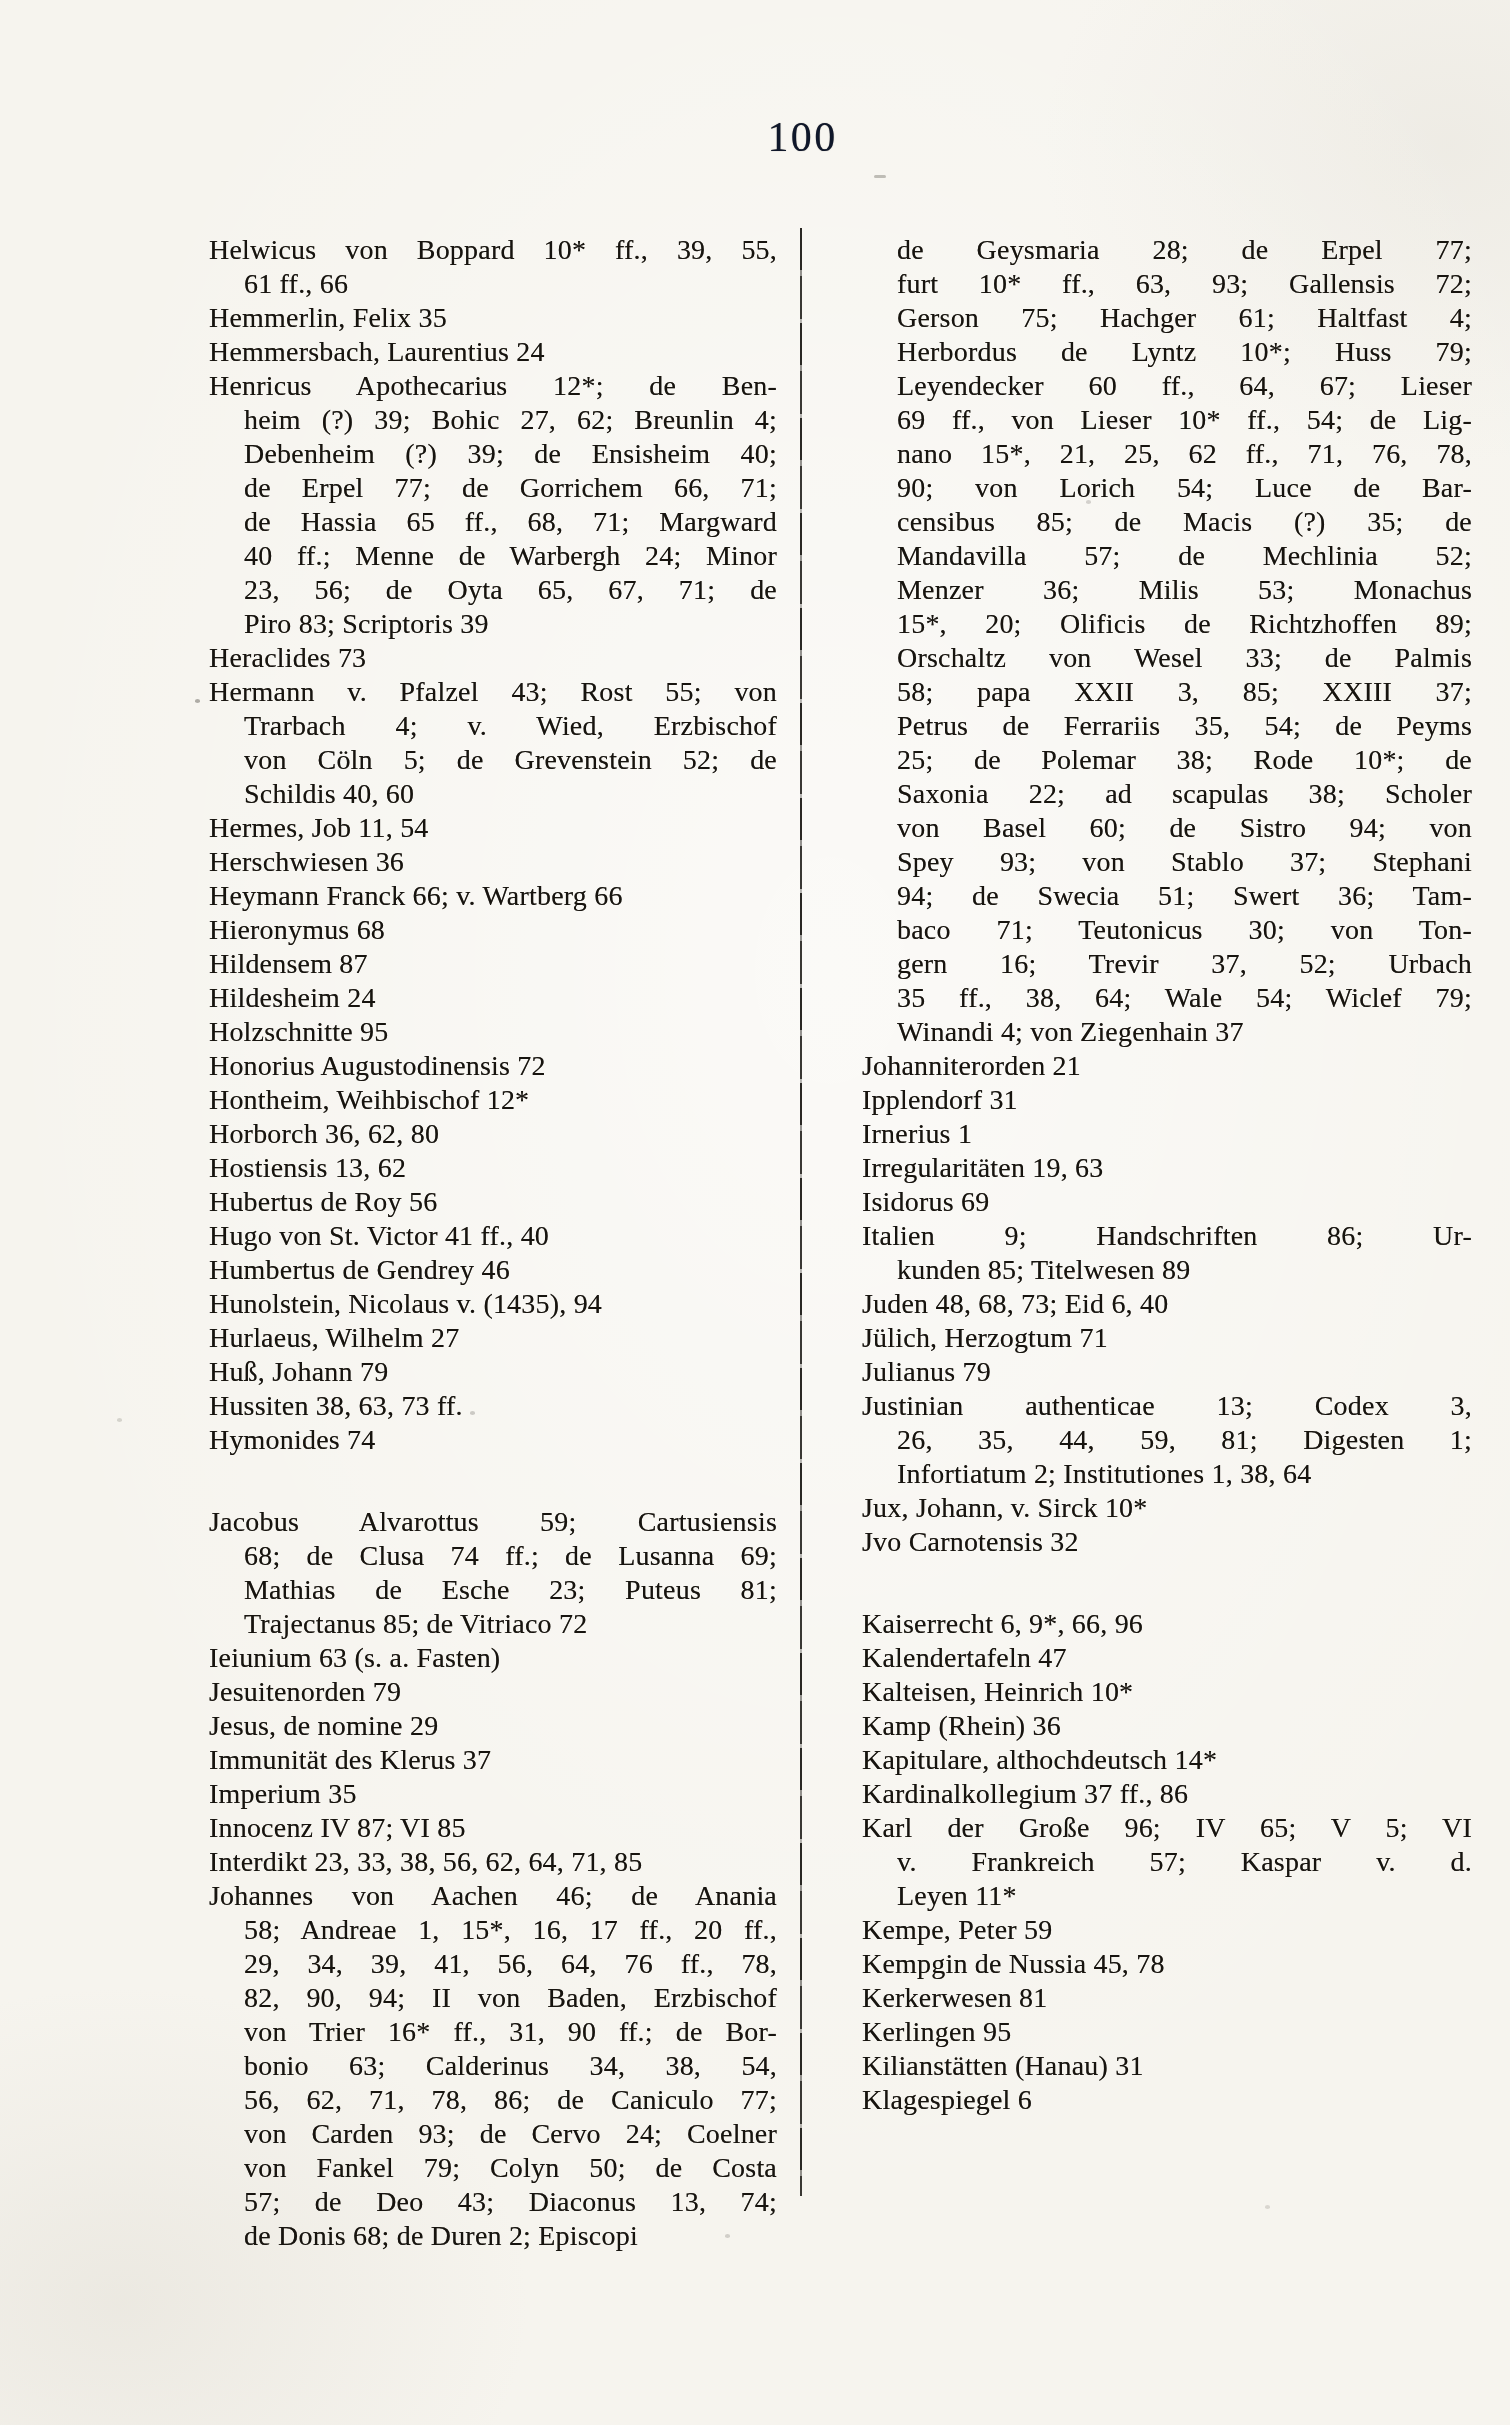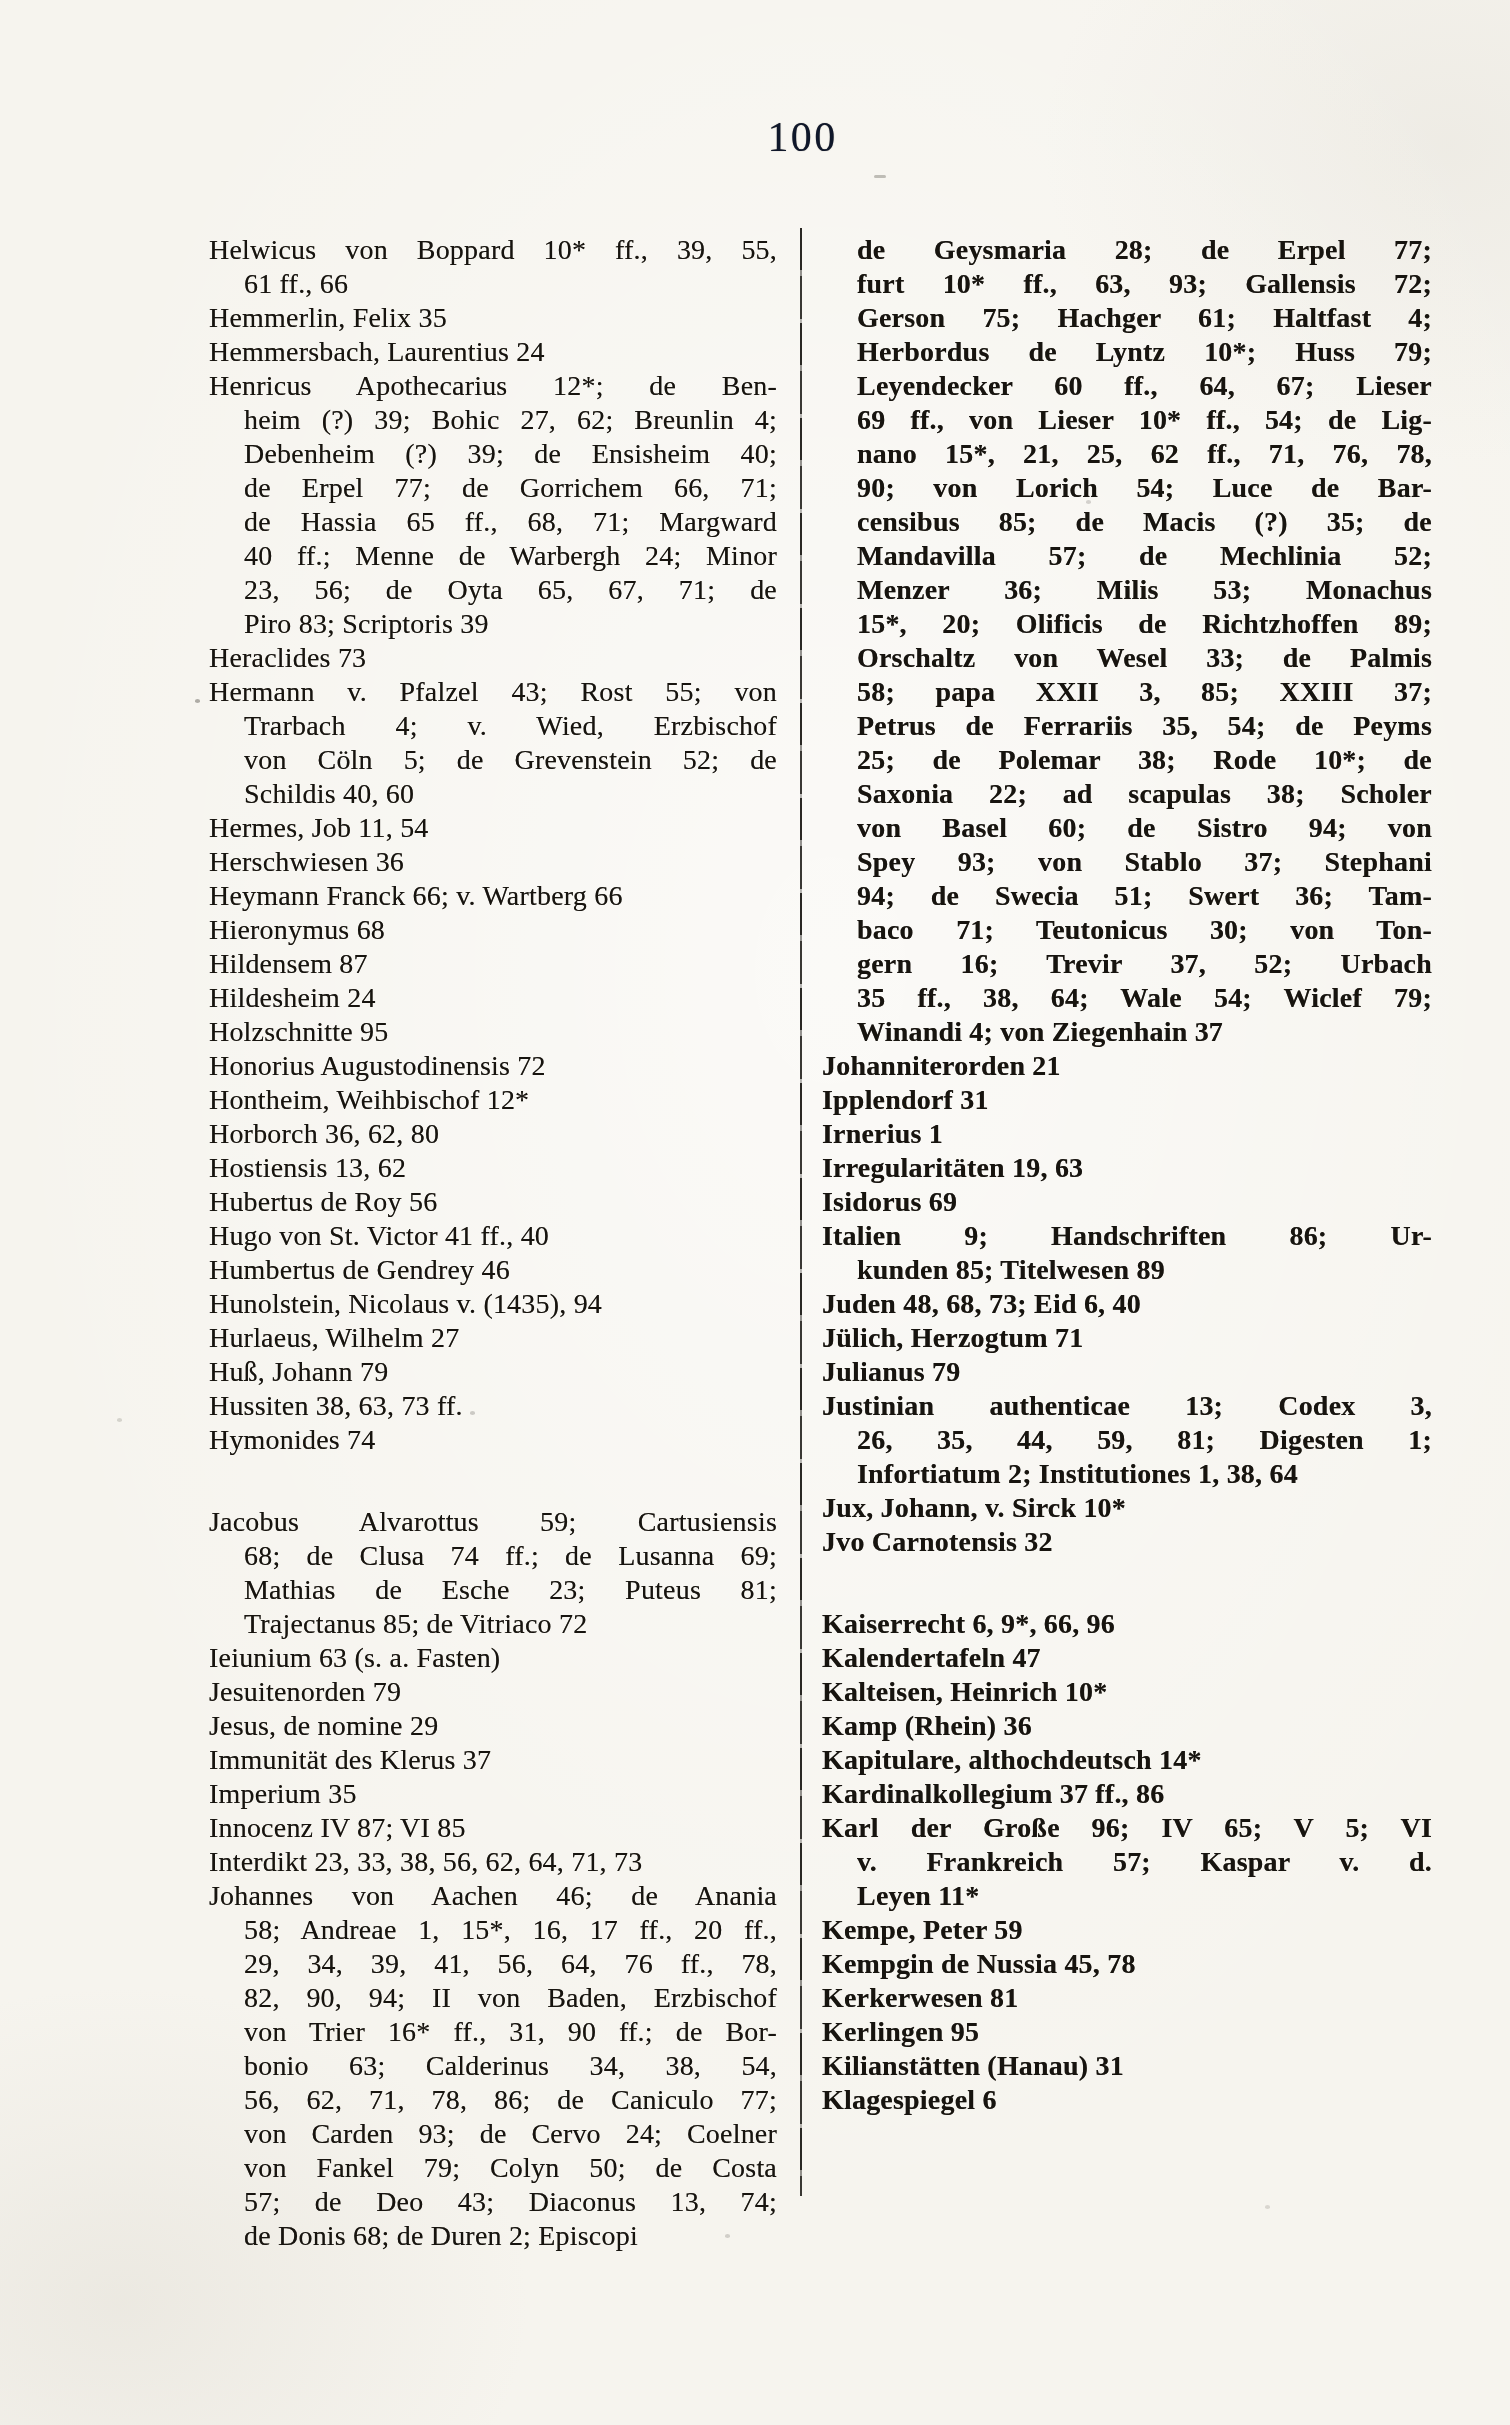--- a/index.html
+++ b/index.html
@@ -43,21 +43,21 @@
 
   .col {
     position: absolute;
     top: 233px;
     font-size: 28px;
     line-height: 34px;
     letter-spacing: 0.2px;
     text-shadow: 0 0 0.5px rgba(25,20,12,0.55);
   }
   .col-left  { left: 209px;  width: 568px; }
-  .col-right { left: 822px; width: 610px; font-weight: bold; }
+  .col-right { left: 862px; width: 610px; }
 
   .divider {
     position: absolute;
     left: 800px;
     top: 228px;
     width: 2.3px;
     height: 1968px;
     background: repeating-linear-gradient(
       to bottom,
       rgba(24,22,18,0.92) 0px, rgba(24,22,18,0.92) 42px,
@@ -192,21 +192,21 @@
     <div class="entry">
       <div class="line">Immunität des Klerus 37</div>
     </div>
     <div class="entry">
       <div class="line">Imperium 35</div>
     </div>
     <div class="entry">
       <div class="line">Innocenz IV 87; VI 85</div>
     </div>
     <div class="entry">
-      <div class="line">Interdikt 23, 33, 38, 56, 62, 64, 71, 73</div>
+      <div class="line">Interdikt 23, 33, 38, 56, 62, 64, 71, 85</div>
     </div>
     <div class="entry">
       <div class="line j">Johannes von Aachen 46; de Anania</div>
       <div class="line cont j">58; Andreae 1, 15*, 16, 17 ff., 20 ff.,</div>
       <div class="line cont j">29, 34, 39, 41, 56, 64, 76 ff., 78,</div>
       <div class="line cont j">82, 90, 94; II von Baden, Erzbischof</div>
       <div class="line cont j">von Trier 16* ff., 31, 90 ff.; de Bor-</div>
       <div class="line cont j">bonio 63; Calderinus 34, 38, 54,</div>
       <div class="line cont j">56, 62, 71, 78, 86; de Caniculo 77;</div>
       <div class="line cont j">von Carden 93; de Cervo 24; Coelner</div>

